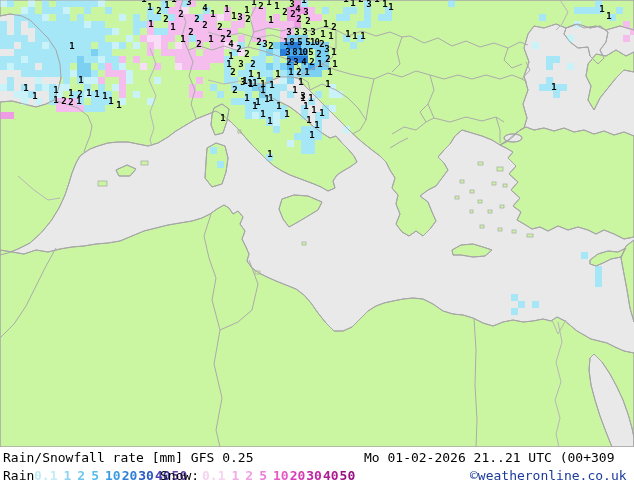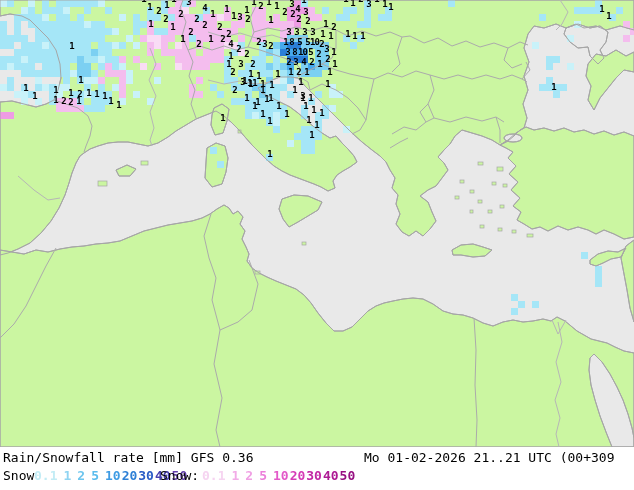--- a/index.html
+++ b/index.html
@@ -897,23 +897,24 @@
         <div class="pt" style="left:350px;top:32px"><span class="bar"></span><span class="v">1</span></div>
         <div class="pt" style="left:358px;top:32px"><span class="bar"></span><span class="v">1</span></div>
         <div class="pt" style="left:597px;top:5px"><span class="bar"></span><span class="v">1</span></div>
         <div class="pt" style="left:604px;top:12px"><span class="bar"></span><span class="v">1</span></div>
         <div class="pt" style="left:549px;top:83px"><span class="bar"></span><span class="v">1</span></div>
         <div class="pt" style="left:218px;top:114px"><span class="bar"></span><span class="v">1</span></div>
       </div>
   </div>
   <div class="legend">
     <div class="l1">
-      <span class="t">Rain/Snowfall rate [mm] GFS 0.36</span>
+      <span class="t">Rain/Snowfall rate [mm] GFS 0.25</span>
       <span class="dt">Mo 01-02-2026 21..21 UTC (00+309</span>
     </div>
     <div class="l2">
-      <span class="rl">Snow</span>
+      <span class="rl">Rain</span>
       <span id="rain-scale" class="scale"><span style="color: rgb(194, 236, 245);">0.1</span><span style="color: rgb(143, 212, 242);">1</span><span style="color: rgb(110, 198, 238);">2</span><span style="color: rgb(90, 188, 237);">5</span><span style="color: rgb(63, 156, 228);">10</span><span style="color: rgb(47, 128, 214);">20</span><span style="color: rgb(42, 92, 198);">30</span><span style="color: rgb(72, 64, 176);">40</span><span style="color: rgb(99, 64, 170);">50</span></span>
       <span class="sl">Snow:</span>
       <span id="snow-scale" class="scale"><span style="color: rgb(246, 212, 241);">0.1</span><span style="color: rgb(242, 171, 231);">1</span><span style="color: rgb(240, 160, 228);">2</span><span style="color: rgb(236, 127, 218);">5</span><span style="color: rgb(227, 90, 201);">10</span><span style="color: rgb(214, 60, 182);">20</span><span style="color: rgb(194, 40, 164);">30</span><span style="color: rgb(173, 26, 148);">40</span><span style="color: rgb(151, 16, 130);">50</span></span>
+      <span class="cp" style="color: rgb(26, 58, 156);">©weatheronline.co.uk</span>
     </div>
   </div>
 </div>
 
 </body></html>

